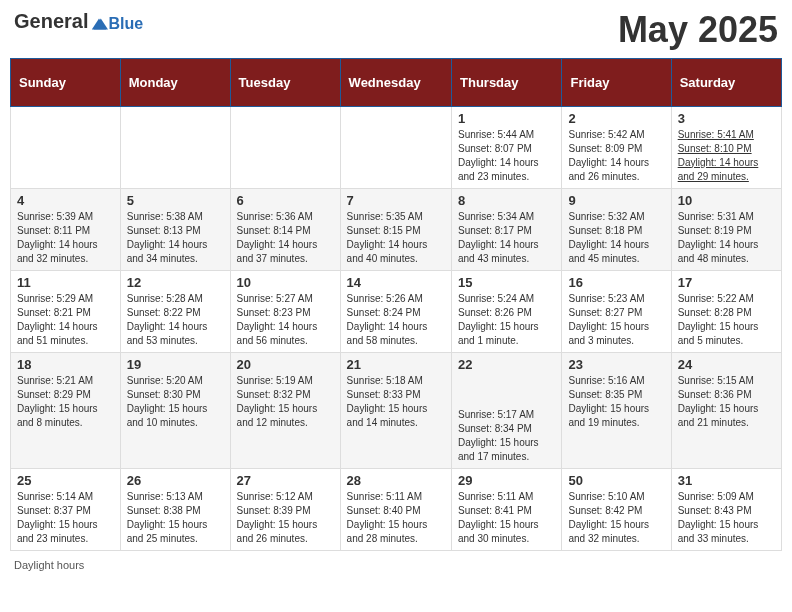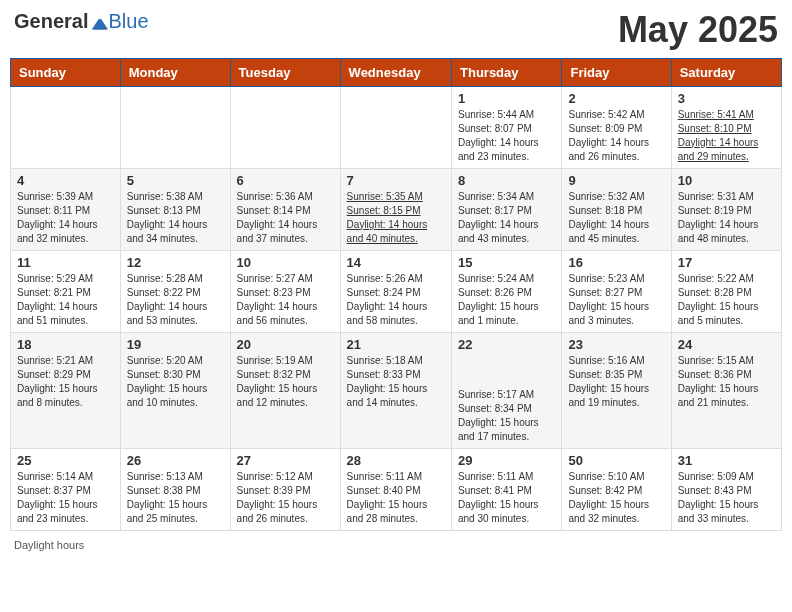--- a/index.html
+++ b/index.html
@@ -25,22 +25,22 @@
     .logo-text {
       display: flex;
       align-items: flex-end;
     }
     .logo-general {
       font-size: 20px;
       font-weight: bold;
       color: #333;
     }
     .logo-blue {
-      font-size: 20px;
-      font-weight: normal;
+      font-size: 16px;
+      font-weight: bold;
       color: #2a6db5;
     }
     .logo-icon {
       width: 18px;
       height: 18px;
       margin-left: 2px;
     }
     .title-section {
       text-align: right;
     }
@@ -53,24 +53,24 @@
     .location {
       font-size: 15px;
       color: #555;
     }
     .calendar {
       width: 100%;
       border-collapse: collapse;
       border: 1px solid #ccc;
     }
     .calendar th {
-      background-color: #c2410c;
+      background-color: #7f1d1d;
       color: #fff;
       text-align: left;
-      padding: 6px 8px;
+      padding: 16px 8px;
       font-size: 13px;
       font-weight: bold;
       border: 1px solid #1e5a9a;
     }
     .calendar td {
       vertical-align: top;
       padding: 4px 6px;
       border: 1px solid #ddd;
       width: 113px;
       min-height: 80px;
@@ -177,21 +177,21 @@
 Daylight: 14 hours and 34 minutes.</div>
         </td>
         <td>
           <span class="day-num">6</span>
           <div class="day-info" style="white-space: pre-line;">Sunrise: 5:36 AM
 Sunset: 8:14 PM
 Daylight: 14 hours and 37 minutes.</div>
         </td>
         <td>
           <span class="day-num">7</span>
-          <div class="day-info" style="white-space: pre-line; text-decoration: underline;">Sunrise: 5:35 AM
+          <div class="day-info" style="white-space: pre-line;">Sunrise: 5:35 AM
 Sunset: 8:15 PM
 Daylight: 14 hours and 40 minutes.</div>
         </td>
         <td>
           <span class="day-num">8</span>
           <div class="day-info" style="white-space: pre-line;">Sunrise: 5:34 AM
 Sunset: 8:17 PM
 Daylight: 14 hours and 43 minutes.</div>
         </td>
         <td>

